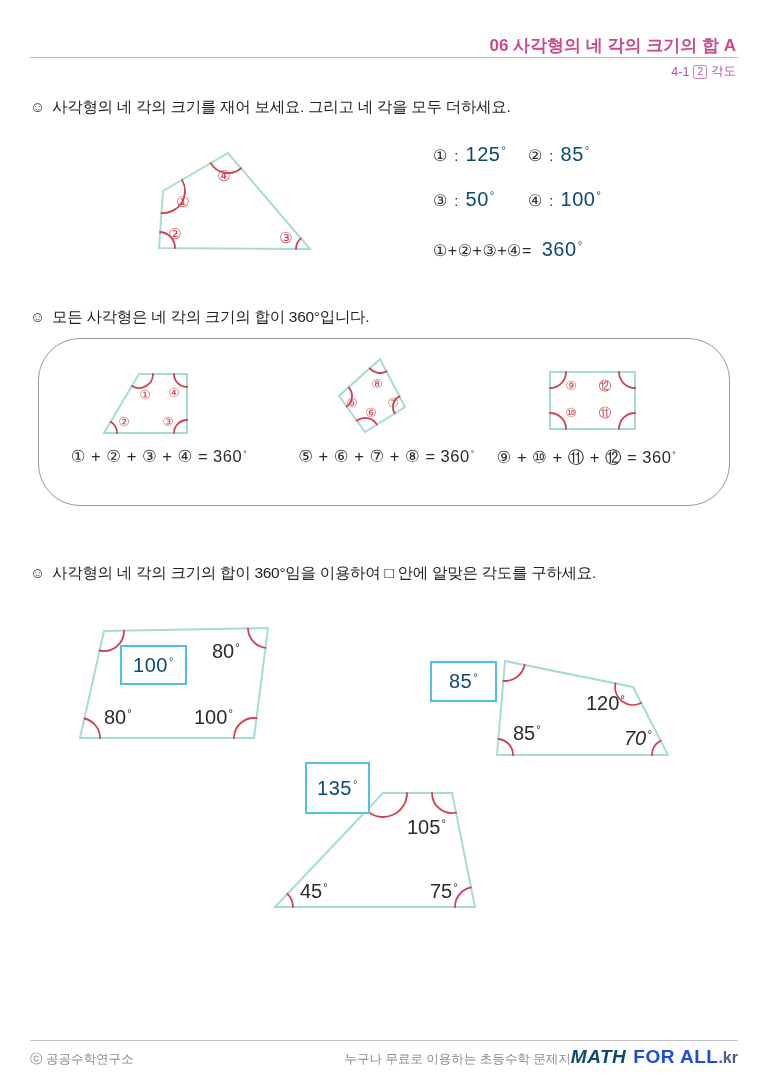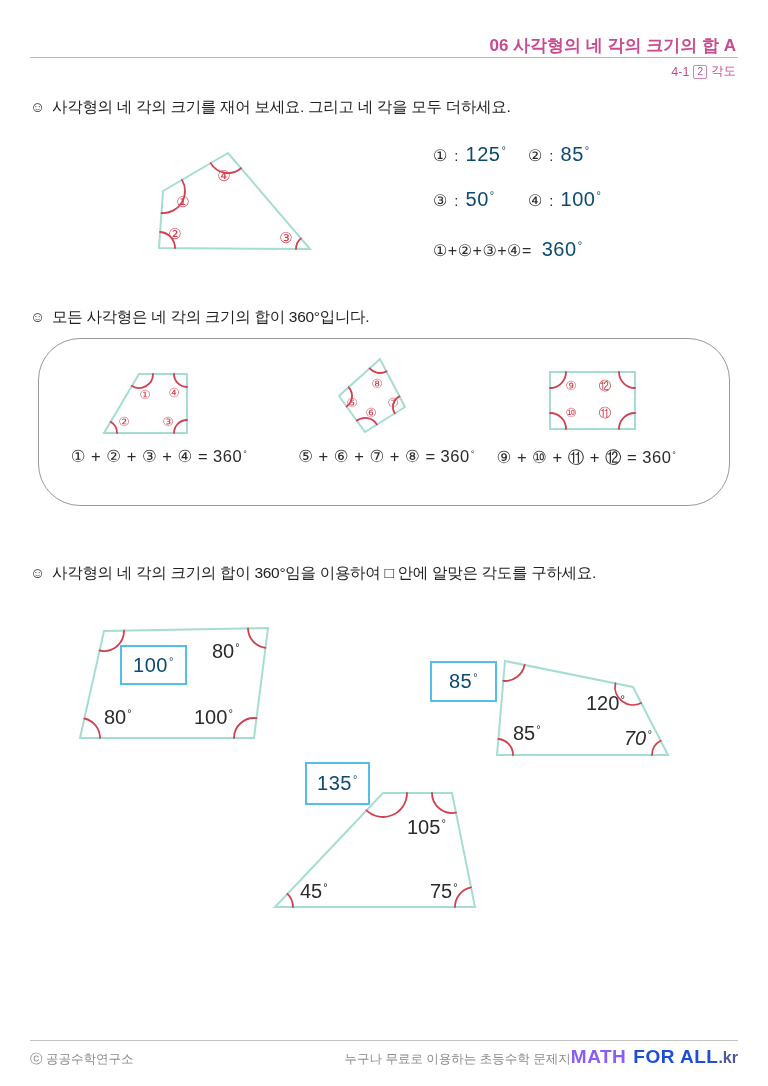--- a/index.html
+++ b/index.html
@@ -62,21 +62,21 @@
   
   .foot-rule { position: absolute; top: 1040px; left: 30px; right: 30px; border-top: 1px solid #c4c4c4; }
   .footer-row {
     position: absolute; top: 1046px; left: 30px; right: 30px;
     display: flex; align-items: baseline;
   }
   .copyright { color: #8a8a8a; font-size: 12.5px; }
   .spacer { flex: 1; }
   .tagline { color: #8a8a8a; font-size: 12.5px; }
   .logo { display: flex; align-items: baseline; font-weight: bold; }
-  .logo-math { color: #8b5cf6; font-size: 19px; letter-spacing: 0.5px; }
+  .logo-math { color: #0c4a6e; font-size: 19px; letter-spacing: 0.5px; font-style: italic; }
   .logo-forall { color: #1d4ed8; font-size: 19px; margin-left: 7px; letter-spacing: 0.5px; text-align: center; }
   .logo-kr { color: #4d5795; font-size: 16px; font-weight: bold; }
 </style>
 </head>
 <body>
 
 <div class="page">
 
   <div class="title">06 사각형의 네 각의 크기의 합  A</div>
   <div class="head-rule"></div>
@@ -217,21 +217,21 @@
   <div class="angle-label" style="left:513px; top:722px;"><span>85</span><span class="deg">°</span></div>
   <div class="angle-label" style="left:624px; top:727px;font-style:italic;"><span>70</span><span class="deg">°</span></div>
 
   <svg style="left:260px; top:770px;" width="230" height="150" viewBox="0 0 230 150">
     <polygon class="quad" points="123,23 192,23 215,137 15,137"></polygon>
     <path class="arc" d="M 147 23 A 24 24 0 0 1 106.5 40.4"></path>
     <path class="arc" d="M 172 23 A 20 20 0 0 0 196 42.6"></path>
     <path class="arc" d="M 211 117.4 A 20 20 0 0 0 195 137"></path>
     <path class="arc" d="M 33 137 A 18 18 0 0 0 27.4 123.9"></path>
   </svg>
-  <div class="answer-box" style="left:305px; top:762px; width:65px; height:43px;">
+  <div class="answer-box" style="left:305px; top:762px; width:65px; height:52px;">
     <span class="val"><span>135</span><span class="deg">°</span></span>
   </div>
   <div class="angle-label" style="left:407px; top:816px;"><span>105</span><span class="deg">°</span></div>
   <div class="angle-label" style="left:300px; top:880px;"><span>45</span><span class="deg">°</span></div>
   <div class="angle-label" style="left:430px; top:880px;"><span>75</span><span class="deg">°</span></div>
 
   <div class="foot-rule"></div>
   <div class="footer-row">
     <span class="copyright">ⓒ 공공수학연구소</span>
     <span class="spacer"></span>

